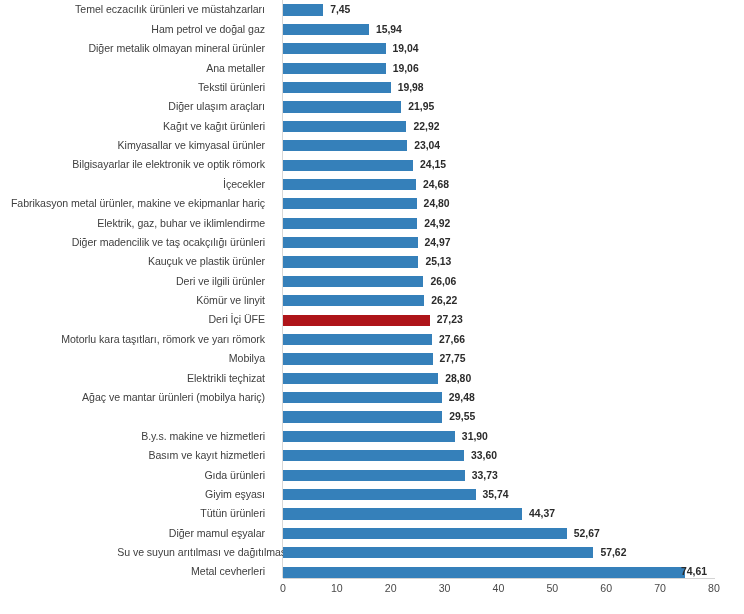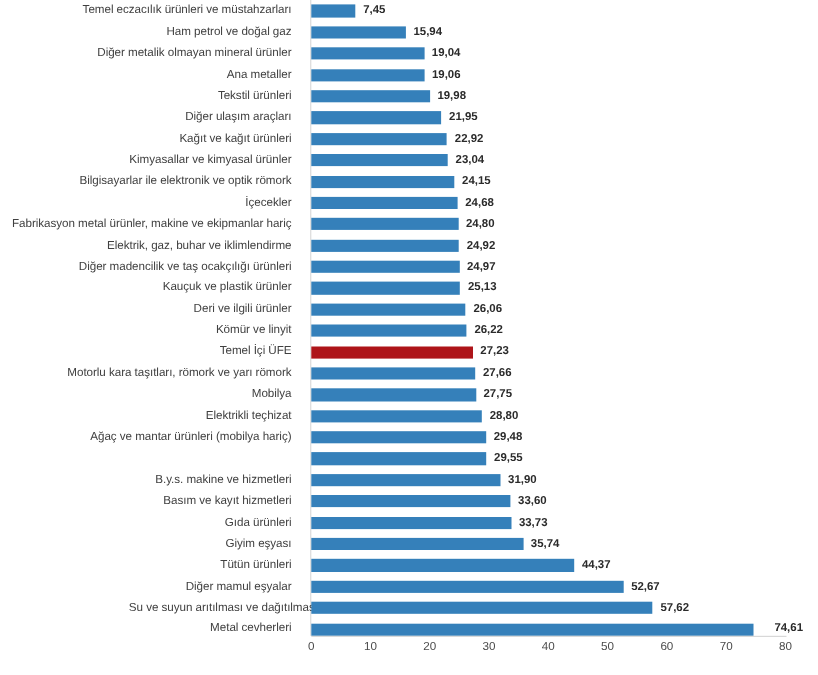--- a/index.html
+++ b/index.html
@@ -182,21 +182,21 @@
         <div class="cat-label">Deri ve ilgili ürünler</div>
         <div class="bar" style="width: 140.398px;"></div>
         <div class="val-label" style="left: 430.398px;">26,06</div>
       </div>
       <div class="row" style="top: 291.1px; position: absolute;">
         <div class="cat-label">Kömür ve linyit</div>
         <div class="bar" style="width: 141.26px;"></div>
         <div class="val-label" style="left: 431.26px;">26,22</div>
       </div>
       <div class="row" style="top: 310.48px; position: absolute;">
-        <div class="cat-label">Temel İçi ÜFE</div>
+        <div class="cat-label">Deri İçi ÜFE</div>
         <div class="bar highlight" style="width: 146.702px;"></div>
         <div class="val-label" style="left: 436.702px;">27,23</div>
       </div>
       <div class="row" style="top: 329.86px; position: absolute;">
         <div class="cat-label">Motorlu kara taşıtları, römork ve yarı römork</div>
         <div class="bar" style="width: 149.018px;"></div>
         <div class="val-label" style="left: 439.018px;">27,66</div>
       </div>
       <div class="row" style="top: 349.24px; position: absolute;">
         <div class="cat-label">Mobilya</div>
@@ -248,21 +248,21 @@
         <div class="val-label" style="left: 573.76px;">52,67</div>
       </div>
       <div class="row" style="top: 543.04px; position: absolute; padding-left: 24px;">
         <div class="cat-label">Su ve suyun arıtılması ve dağıtılması</div>
         <div class="bar" style="width: 310.428px;"></div>
         <div class="val-label" style="left: 600.428px;">57,62</div>
       </div>
       <div class="row" style="top: 562.42px; position: absolute;">
         <div class="cat-label">Metal cevherleri</div>
         <div class="bar" style="width: 401.961px;"></div>
-        <div class="val-label" style="left: 704px;">74,61</div>
+        <div class="val-label" style="left: 681px;">74,61</div>
       </div>
     </div>
   <div class="axis-line"></div>
   <div class="axis-ticks" id="axis-ticks">
       <div class="tick" style="left: 283px;">0</div>
       <div class="tick" style="left: 336.875px;">10</div>
       <div class="tick" style="left: 390.75px;">20</div>
       <div class="tick" style="left: 444.625px;">30</div>
       <div class="tick" style="left: 498.5px;">40</div>
       <div class="tick" style="left: 552.375px;">50</div>

